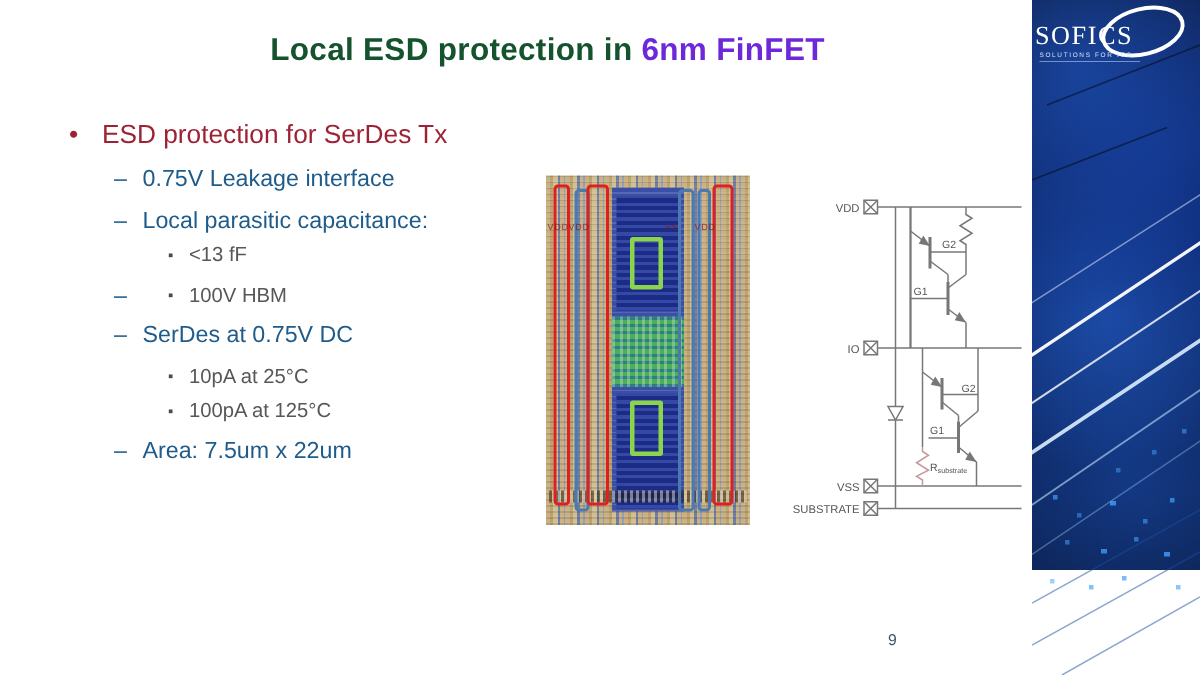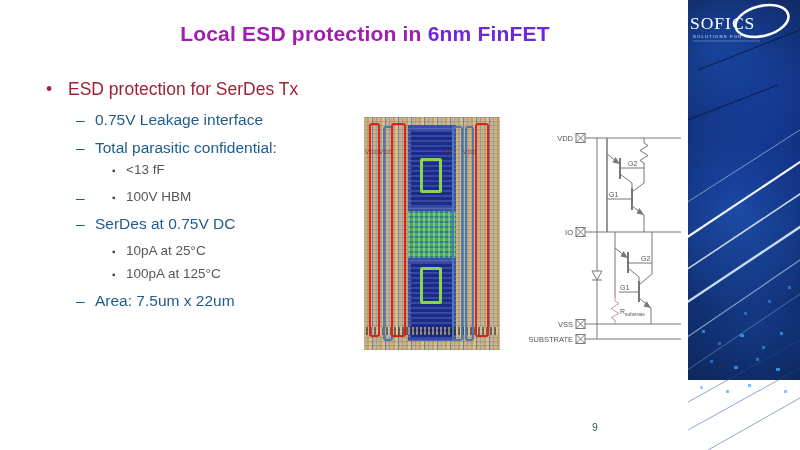--- a/index.html
+++ b/index.html
@@ -2,21 +2,21 @@
 <html><head>
 <meta charset="utf-8">
 <style>
   * { margin:0; padding:0; box-sizing:border-box; }
   body { width:800px; height:450px; font-family:"Liberation Sans", sans-serif; background:#ffffff; overflow:hidden; }
   .slide { position:relative; width:800px; height:450px; background:#ffffff; overflow:hidden; }
 
   
   .title { position:absolute; left:0; top:22px; width:730px; text-align:center;
            font-size:21px; font-weight:bold; letter-spacing:.2px; }
-  .title .t-prefix { color:#a21caf;margin-top:24px; }
+  .title .t-prefix { color:#14532d;margin-top:24px; }
   .title .t-highlight { color:#6d28d9; }
 
   
   .bullets { position:absolute; left:40px; top:78px; width:330px; }
   .line { position:relative; }
   .l1 { font-size:17.5px; line-height:22px; color:#9D2235; padding-left:28px; }
   .l2 { font-size:15.5px; line-height:19px; color:#1F5C8B; padding-left:55px; }
   .l3 { font-size:13.5px; line-height:17px; color:#575757; padding-left:86px; }
   .mk { position:absolute; top:0; }
   .mk1 { left:6px; color:#9D2235; }
@@ -95,21 +95,21 @@
     <div class="line l1 mb10">
       <span class="mk mk1">•</span>
       <span>ESD protection for SerDes Tx</span>
     </div>
     <div class="line l2 mb9">
       <span class="mk mk2">–</span>
       <span>0.75V Leakage interface</span>
     </div>
     <div class="line l2 mb4">
       <span class="mk mk2">–</span>
-      <span>Total parasitic confidential:</span>
+      <span>Local parasitic capacitance:</span>
     </div>
     <div class="line l3 mb10">
       <span class="mk mk3">▪</span>
       <span>&lt;13 fF</span>
     </div>
     <div class="line l2 mb10">
       <span class="mk mk2">–</span>
     </div>
     <div class="line l3 mb9">
       <span class="mk mk3">▪</span>

